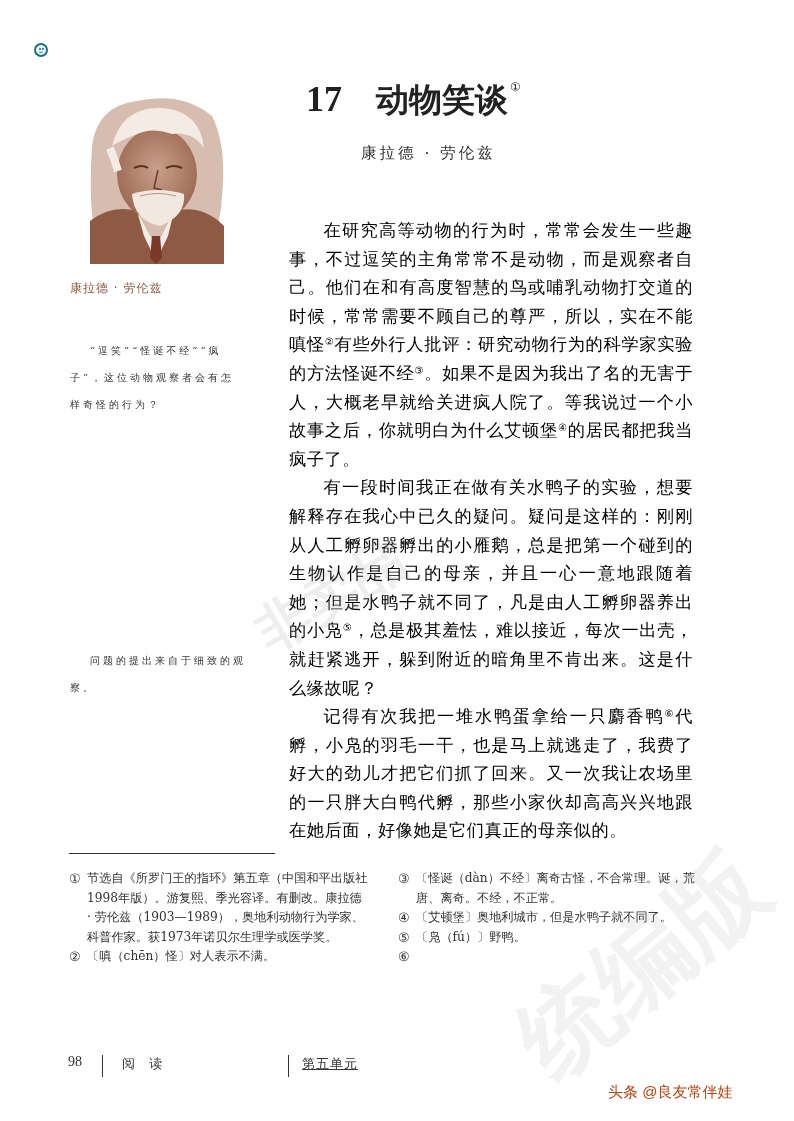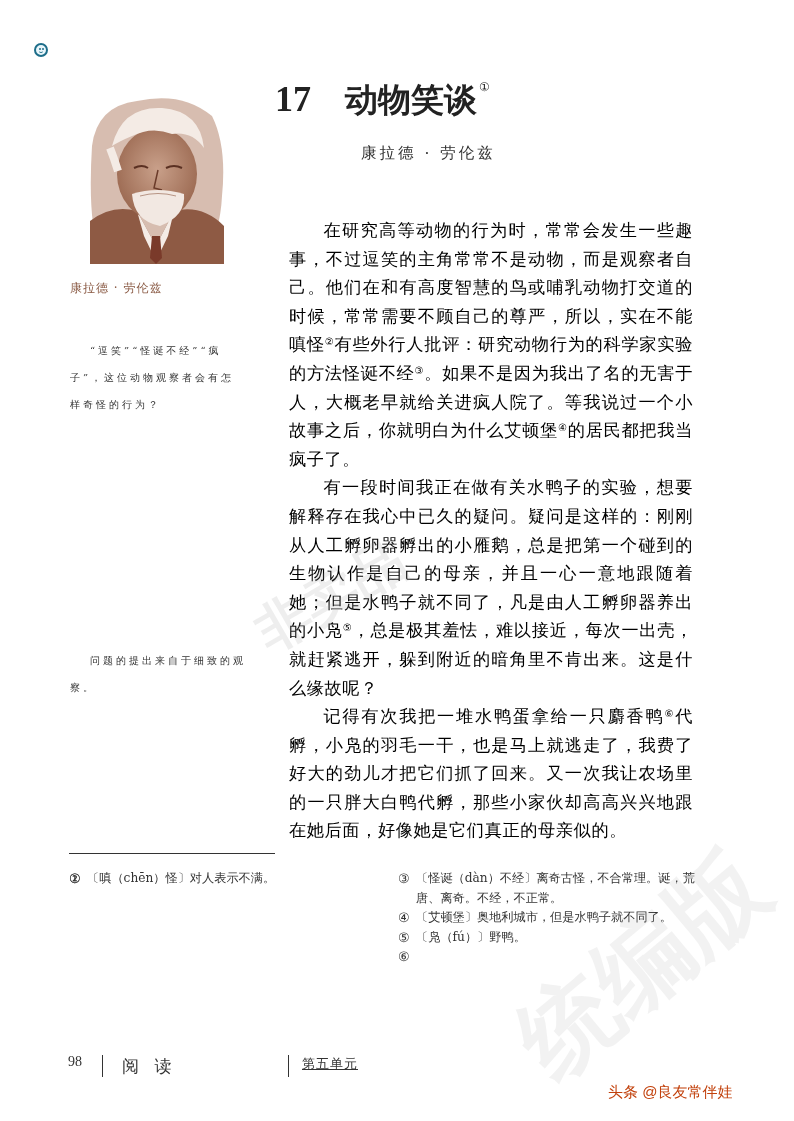--- a/index.html
+++ b/index.html
@@ -20,21 +20,21 @@
   .caption-portrait { left:70px; top:280px; font-size:12px; color:#8a5a44; letter-spacing:1px; }
 
   
   .side-note { left:70px; width:176px; font-size:10px; line-height:27px; color:#333;
                letter-spacing:3px; }
   .side-note p { margin:0; text-indent:2em; }
   .side-note-1 { top:337px; }
   .side-note-2 { top:647px; }
 
   
-  .title { left:275px; top:78px; font-size:33px; font-weight:bold; color:#222; white-space:nowrap; }
+  .title { left:306px; top:78px; font-size:33px; font-weight:bold; color:#222; white-space:nowrap; }
   .title .num { font-family:"Liberation Serif","DejaVu Serif",serif; font-weight:bold; margin-right:34px; font-size:36px; }
   .title sup { font-size:12px; font-weight:normal; vertical-align:top; position:relative; top:2px; margin-left:2px; }
   .author { left:361px; top:143px; font-size:15.5px; letter-spacing:3px; color:#333; }
 
   
   .body-text { left:289px; top:216px; width:404px; font-size:17.2px; line-height:28.6px;
                color:#000000; text-align:justify; letter-spacing:0.6px; }
   .body-text p { margin:0; text-indent:2em; }
   .body-text sup { font-size:10px; vertical-align:top; position:relative; top:-2px; }
 
@@ -45,21 +45,21 @@
   .fn-col-1 { left:69px; top:869px; width:300px; }
   .fn-col-2 { left:398px; top:869px; width:300px; }
   .fn { position:relative; padding-left:18px; }
   .fn .mark { position:absolute; left:0; top:0; font-size:13px; }
 
   
   .page-num { left:68px; top:1054px; font-size:14px; font-family:"Liberation Serif",serif; color:#333; }
   .footer-bar { width:1px; height:22px; background:#333; }
   .bar-1 { left:102px; top:1055px; }
   .bar-2 { left:288px; top:1055px; }
-  .footer-left { left:122px; top:1055px; font-size:17px; letter-spacing:5px; color:#333; }
+  .footer-left { left:122px; top:1055px; font-size:13px; letter-spacing:5px; color:#333; }
   .footer-right { left:302px; top:1055px; font-size:13px; letter-spacing:1px; color:#333;text-decoration:underline; }
 
   
   .wm { color:rgba(160,160,160,0.18); font-weight:bold; white-space:nowrap; pointer-events:none; }
   .wm-1 { left:250px; top:560px; font-size:54px; transform:rotate(-30deg); }
   .wm-2 { left:500px; top:900px; font-size:96px; transform:rotate(-40deg); color:rgba(170,170,170,0.15); }
 
   .credit { left:608px; top:1083px; font-family:Liberation Sans, sans-serif;
             font-size:15px; color:#c2410c; text-shadow:0 0 1px #fff; }
 </style>
@@ -118,21 +118,21 @@
 </div>
 
 <div class="abs body-text">
   <p><span>在研究高等动物的行为时，常常会发生一些趣事，不过逗笑的主角常常不是动物，而是观察者自己。他们在和有高度智慧的鸟或哺乳动物打交道的时候，常常需要不顾自己的尊严，所以，实在不能嗔怪</span><sup>②</sup><span>有些外行人批评：研究动物行为的科学家实验的方法怪诞不经</span><sup>③</sup><span>。如果不是因为我出了名的无害于人，大概老早就给关进疯人院了。等我说过一个小故事之后，你就明白为什么艾顿堡</span><sup>④</sup><span>的居民都把我当疯子了。</span></p>
   <p><span>有一段时间我正在做有关水鸭子的实验，想要解释存在我心中已久的疑问。疑问是这样的：刚刚从人工孵卵器孵出的小雁鹅，总是把第一个碰到的生物认作是自己的母亲，并且一心一意地跟随着她；但是水鸭子就不同了，凡是由人工孵卵器养出的小凫</span><sup>⑤</sup><span>，总是极其羞怯，难以接近，每次一出壳，就赶紧逃开，躲到附近的暗角里不肯出来。这是什么缘故呢？</span></p>
   <p><span>记得有次我把一堆水鸭蛋拿给一只麝香鸭</span><sup>⑥</sup><span>代孵，小凫的羽毛一干，也是马上就逃走了，我费了好大的劲儿才把它们抓了回来。又一次我让农场里的一只胖大白鸭代孵，那些小家伙却高高兴兴地跟在她后面，好像她是它们真正的母亲似的。</span></p>
 </div>
 
 <div class="abs fn-rule"></div>
 <div class="abs footnotes fn-col-1">
-  <div class="fn"><span class="mark">①</span></div>
+  <div class="fn"><span class="mark">①</span><span>节选自《所罗门王的指环》第五章（中国和平出版社1998年版）。游复熙、季光容译。有删改。康拉德 · 劳伦兹（1903—1989），奥地利动物行为学家、科普作家。获1973年诺贝尔生理学或医学奖。</span></div>
   <div class="fn"><span class="mark">②</span><span>〔嗔（chēn）怪〕对人表示不满。</span></div>
 </div>
 <div class="abs footnotes fn-col-2">
   <div class="fn"><span class="mark">③</span><span>〔怪诞（dàn）不经〕离奇古怪，不合常理。诞，荒唐、离奇。不经，不正常。</span></div>
   <div class="fn"><span class="mark">④</span><span>〔艾顿堡〕奥地利城市，但是水鸭子就不同了。</span></div>
   <div class="fn"><span class="mark">⑤</span><span>〔凫（fú）〕野鸭。</span></div>
   <div class="fn"><span class="mark">⑥</span></div>
 </div>
 
 <div class="abs page-num">98</div>

